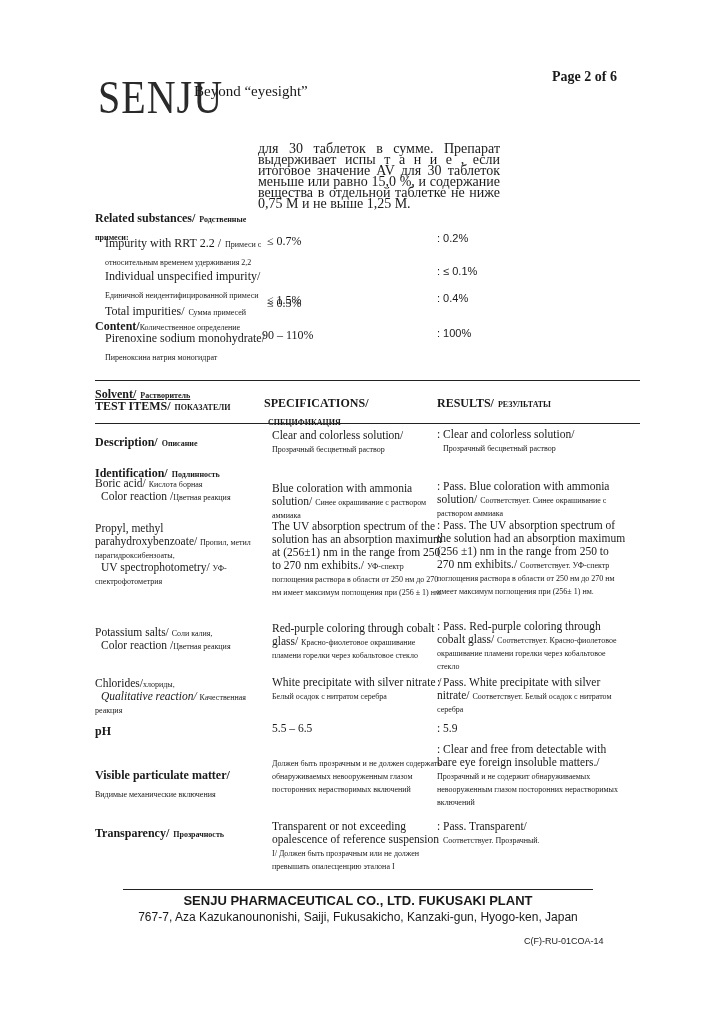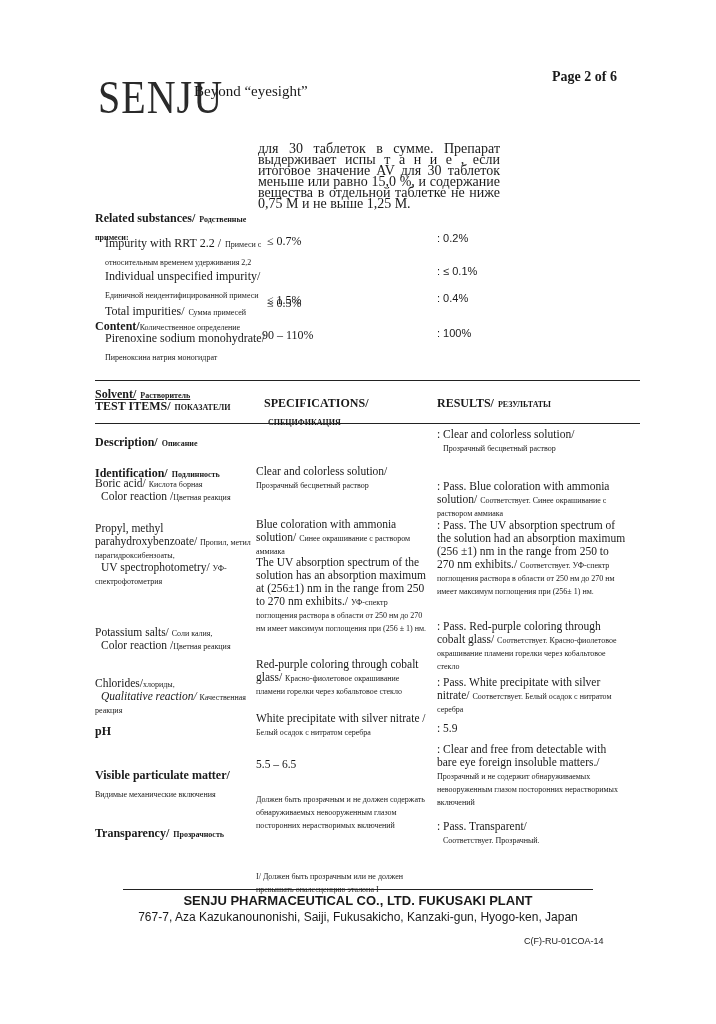--- a/index.html
+++ b/index.html
@@ -8,21 +8,21 @@
   .abs { position: absolute; }
   .logo { left: 98px; top: 70px; font-family: "Liberation Serif", serif; font-size: 40px; letter-spacing: 1px; color: #2a2a2a; transform: scaleY(1.15); transform-origin: left top; }
   .tagline { left: 194px; top: 83px; font-size: 15px; color: #1a1a1a; }
   .page-num { left: 552px; top: 69px; font-size: 14px; font-weight: bold; }
   .cont-text { left: 258px; top: 143px; width: 242px; font-size: 14px; line-height: 11px; text-align: justify; }
   .lbl { font-size: 12px; }
   .ru { font-size: 8px; line-height: 10px; }
   .b { font-weight: bold; }
   .rowtxt { font-size: 11.5px; line-height: 13px; }
   .col1 { left: 95px; width: 160px; }
-  .col2 { left: 256px; width: 172px; margin-top: 36px; }
+  .col2 { left: 272px; width: 172px; }
   .col3 { left: 437px; width: 190px; }
   .hr { position: absolute; height: 1px; background: #222; }
   .footer-co { left: 0; width: 716px; top: 893px; text-align: center; font-family: "Liberation Sans", sans-serif; font-weight: bold; font-size: 13px; }
   .footer-addr { left: 0; width: 716px; top: 910px; text-align: center; font-family: "Liberation Sans", sans-serif; font-size: 12px; }
   .footer-code { left: 524px; top: 936px; font-family: "Liberation Sans", sans-serif; font-size: 9px; }
   .ul { text-decoration: underline; }
 </style>
 </head>
 <body>
 
@@ -175,21 +175,21 @@
 <div class="abs col3 rowtxt" style="top:743px;">
   <span>: Clear and free from detectable with bare eye foreign insoluble matters./</span><br>
   <span class="ru">Прозрачный и не содержит обнаруживаемых невооруженным глазом посторонних нерастворимых включений</span>
 </div>
 
 <div class="abs col1" style="top:823px;">
   <span class="b lbl">Transparency/</span>
   <span class="ru b">Прозрачность</span>
 </div>
 <div class="abs col2 rowtxt" style="top:820px;">
-  <br>
+  <span>Transparent or not exceeding opalescence of reference suspension</span><br>
   <span class="ru">I/ Должен быть прозрачным или не должен превышать опалесценцию эталона I</span>
 </div>
 <div class="abs col3 rowtxt" style="top:820px;">
   <span>: Pass. Transparent/</span><br>
   <span class="ru" style="margin-left:6px;">Соответствует. Прозрачный.</span>
 </div>
 
 <div class="hr" style="left:123px; top:889px; width:470px;"></div>
 <div class="abs footer-co">SENJU PHARMACEUTICAL CO., LTD.   FUKUSAKI PLANT</div>
 <div class="abs footer-addr">767-7, Aza Kazukanounonishi, Saiji, Fukusakicho, Kanzaki-gun, Hyogo-ken, Japan</div>

